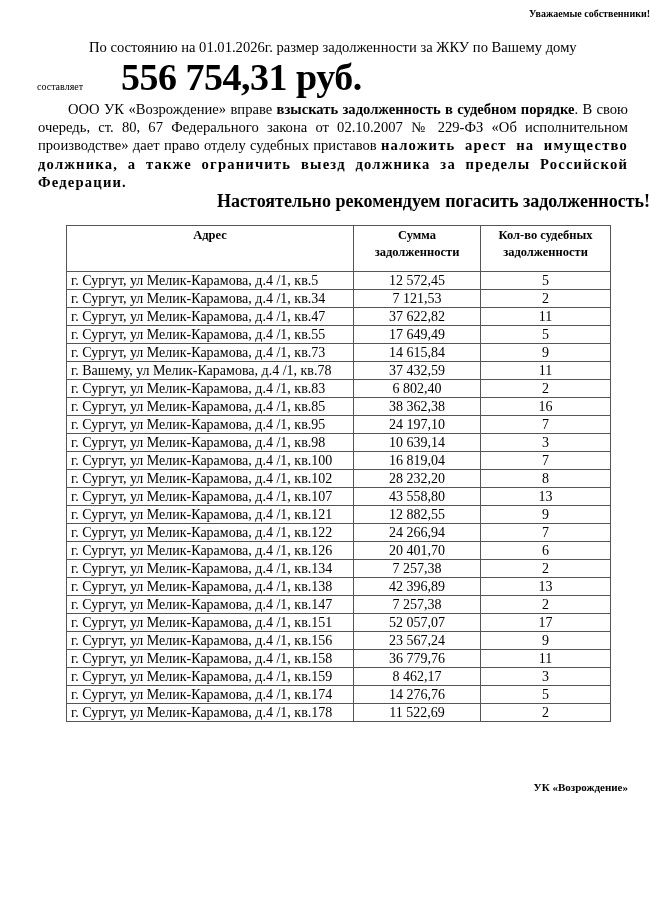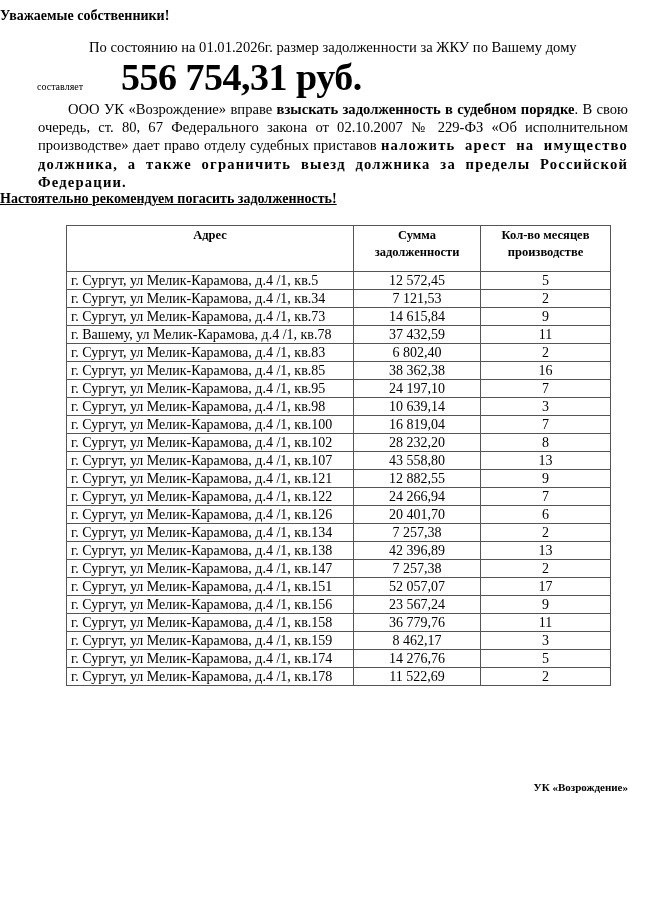--- a/index.html
+++ b/index.html
@@ -1,32 +1,32 @@
 <!DOCTYPE html>
 <html><head>
 <meta charset="utf-8">
 <style>
   html, body { margin: 0; padding: 0; background: #ffffff; }
   body { width: 650px; height: 919px; position: relative; overflow: hidden;
          font-family: "Liberation Serif", serif; color: #000; }
-  .title { position: absolute; top: 8px; left: 0; width: 650px; text-align: left;
-           font-weight: bold; font-size: 14px; }
+  .title { position: absolute; top: 8px; left: 0; width: 650px; text-align: right;
+           font-weight: bold; font-size: 10px; }
   .para1 { position: absolute; top: 38px; left: 67px; width: 562px; font-size: 14.6px;
            text-align: justify; text-indent: 22px; line-height: 18px; }
   .amount-line { position: absolute; top: 56px; left: 37px; width: 600px; height: 40px; }
   .amount-prefix { position: absolute; left: 0; bottom: 4px; font-size: 10px; }
   .amount { position: absolute; left: 84px; top: 0; font-weight: bold; font-size: 38px;
             line-height: 42px; letter-spacing: -0.5px; }
   .para2 { position: absolute; top: 100px; left: 38px; width: 590px; font-size: 14.6px;
            line-height: 18.2px; text-align: justify; }
   .para2 .indent { display: inline-block; width: 30px; }
   .bu { font-weight: bold; }
   .para2 .sp { letter-spacing: 1.2px; word-spacing: 4px; }
-  .recommend { position: absolute; top: 191px; left: 0; width: 650px; text-align: left;
-               font-weight: bold; text-decoration: underline; font-size: 14px; }
+  .recommend { position: absolute; top: 191px; left: 0; width: 650px; text-align: right;
+               font-weight: bold; font-size: 18px; }
   table.debt { position: absolute; top: 225px; left: 66px; width: 545px;
                border-collapse: collapse; font-size: 14px; }
   table.debt th, table.debt td { border: 1px solid #555; padding: 0 4px; }
   table.debt th { font-weight: bold; font-size: 12.5px; vertical-align: top;
                   line-height: 16.5px; padding-top: 1px; padding-bottom: 11px; }
   table.debt td { height: 17px; line-height: 17px; }
   table.debt td.addr { text-align: left; margin-left: 18px; }
   table.debt td.sum, table.debt td.months { text-align: center; margin-top: 12px; }
   .col-addr { width: 278px; }
   .col-sum { width: 118px; }
@@ -46,33 +46,43 @@
 
 <div class="para2"><span class="indent"></span><span>ООО УК «Возрождение» вправе </span><span class="bu">взыскать задолженность в судебном порядке</span><span>. В свою очередь, ст. 80, 67 Федерального закона от 02.10.2007 № 229-ФЗ «Об исполнительном производстве» дает право отделу судебных приставов </span><span class="bu sp">наложить арест на имущество должника, а также ограничить выезд должника за пределы Российской Федерации.</span></div>
 
 <div class="recommend">Настоятельно рекомендуем погасить задолженность!</div>
 
 <table class="debt">
   <thead>
     <tr>
       <th class="col-addr">Адрес</th>
       <th class="col-sum">Сумма задолженности</th>
-      <th>Кол-во месяцев производстве</th>
+      <th>Кол-во судебных задолженности</th>
     </tr>
   </thead>
   <tbody id="debt-rows">
       <tr>
         <td class="addr">г. Сургут, ул Мелик-Карамова, д.4 /1, кв.5</td>
         <td class="sum">12 572,45</td>
         <td class="months">5</td>
       </tr>
       <tr>
         <td class="addr">г. Сургут, ул Мелик-Карамова, д.4 /1, кв.34</td>
         <td class="sum">7 121,53</td>
         <td class="months">2</td>
+      </tr>
+      <tr>
+        <td class="addr">г. Сургут, ул Мелик-Карамова, д.4 /1, кв.47</td>
+        <td class="sum">37 622,82</td>
+        <td class="months">11</td>
+      </tr>
+      <tr>
+        <td class="addr">г. Сургут, ул Мелик-Карамова, д.4 /1, кв.55</td>
+        <td class="sum">17 649,49</td>
+        <td class="months">5</td>
       </tr>
       <tr>
         <td class="addr">г. Сургут, ул Мелик-Карамова, д.4 /1, кв.73</td>
         <td class="sum">14 615,84</td>
         <td class="months">9</td>
       </tr>
       <tr>
         <td class="addr">г. Вашему, ул Мелик-Карамова, д.4 /1, кв.78</td>
         <td class="sum">37 432,59</td>
         <td class="months">11</td>

